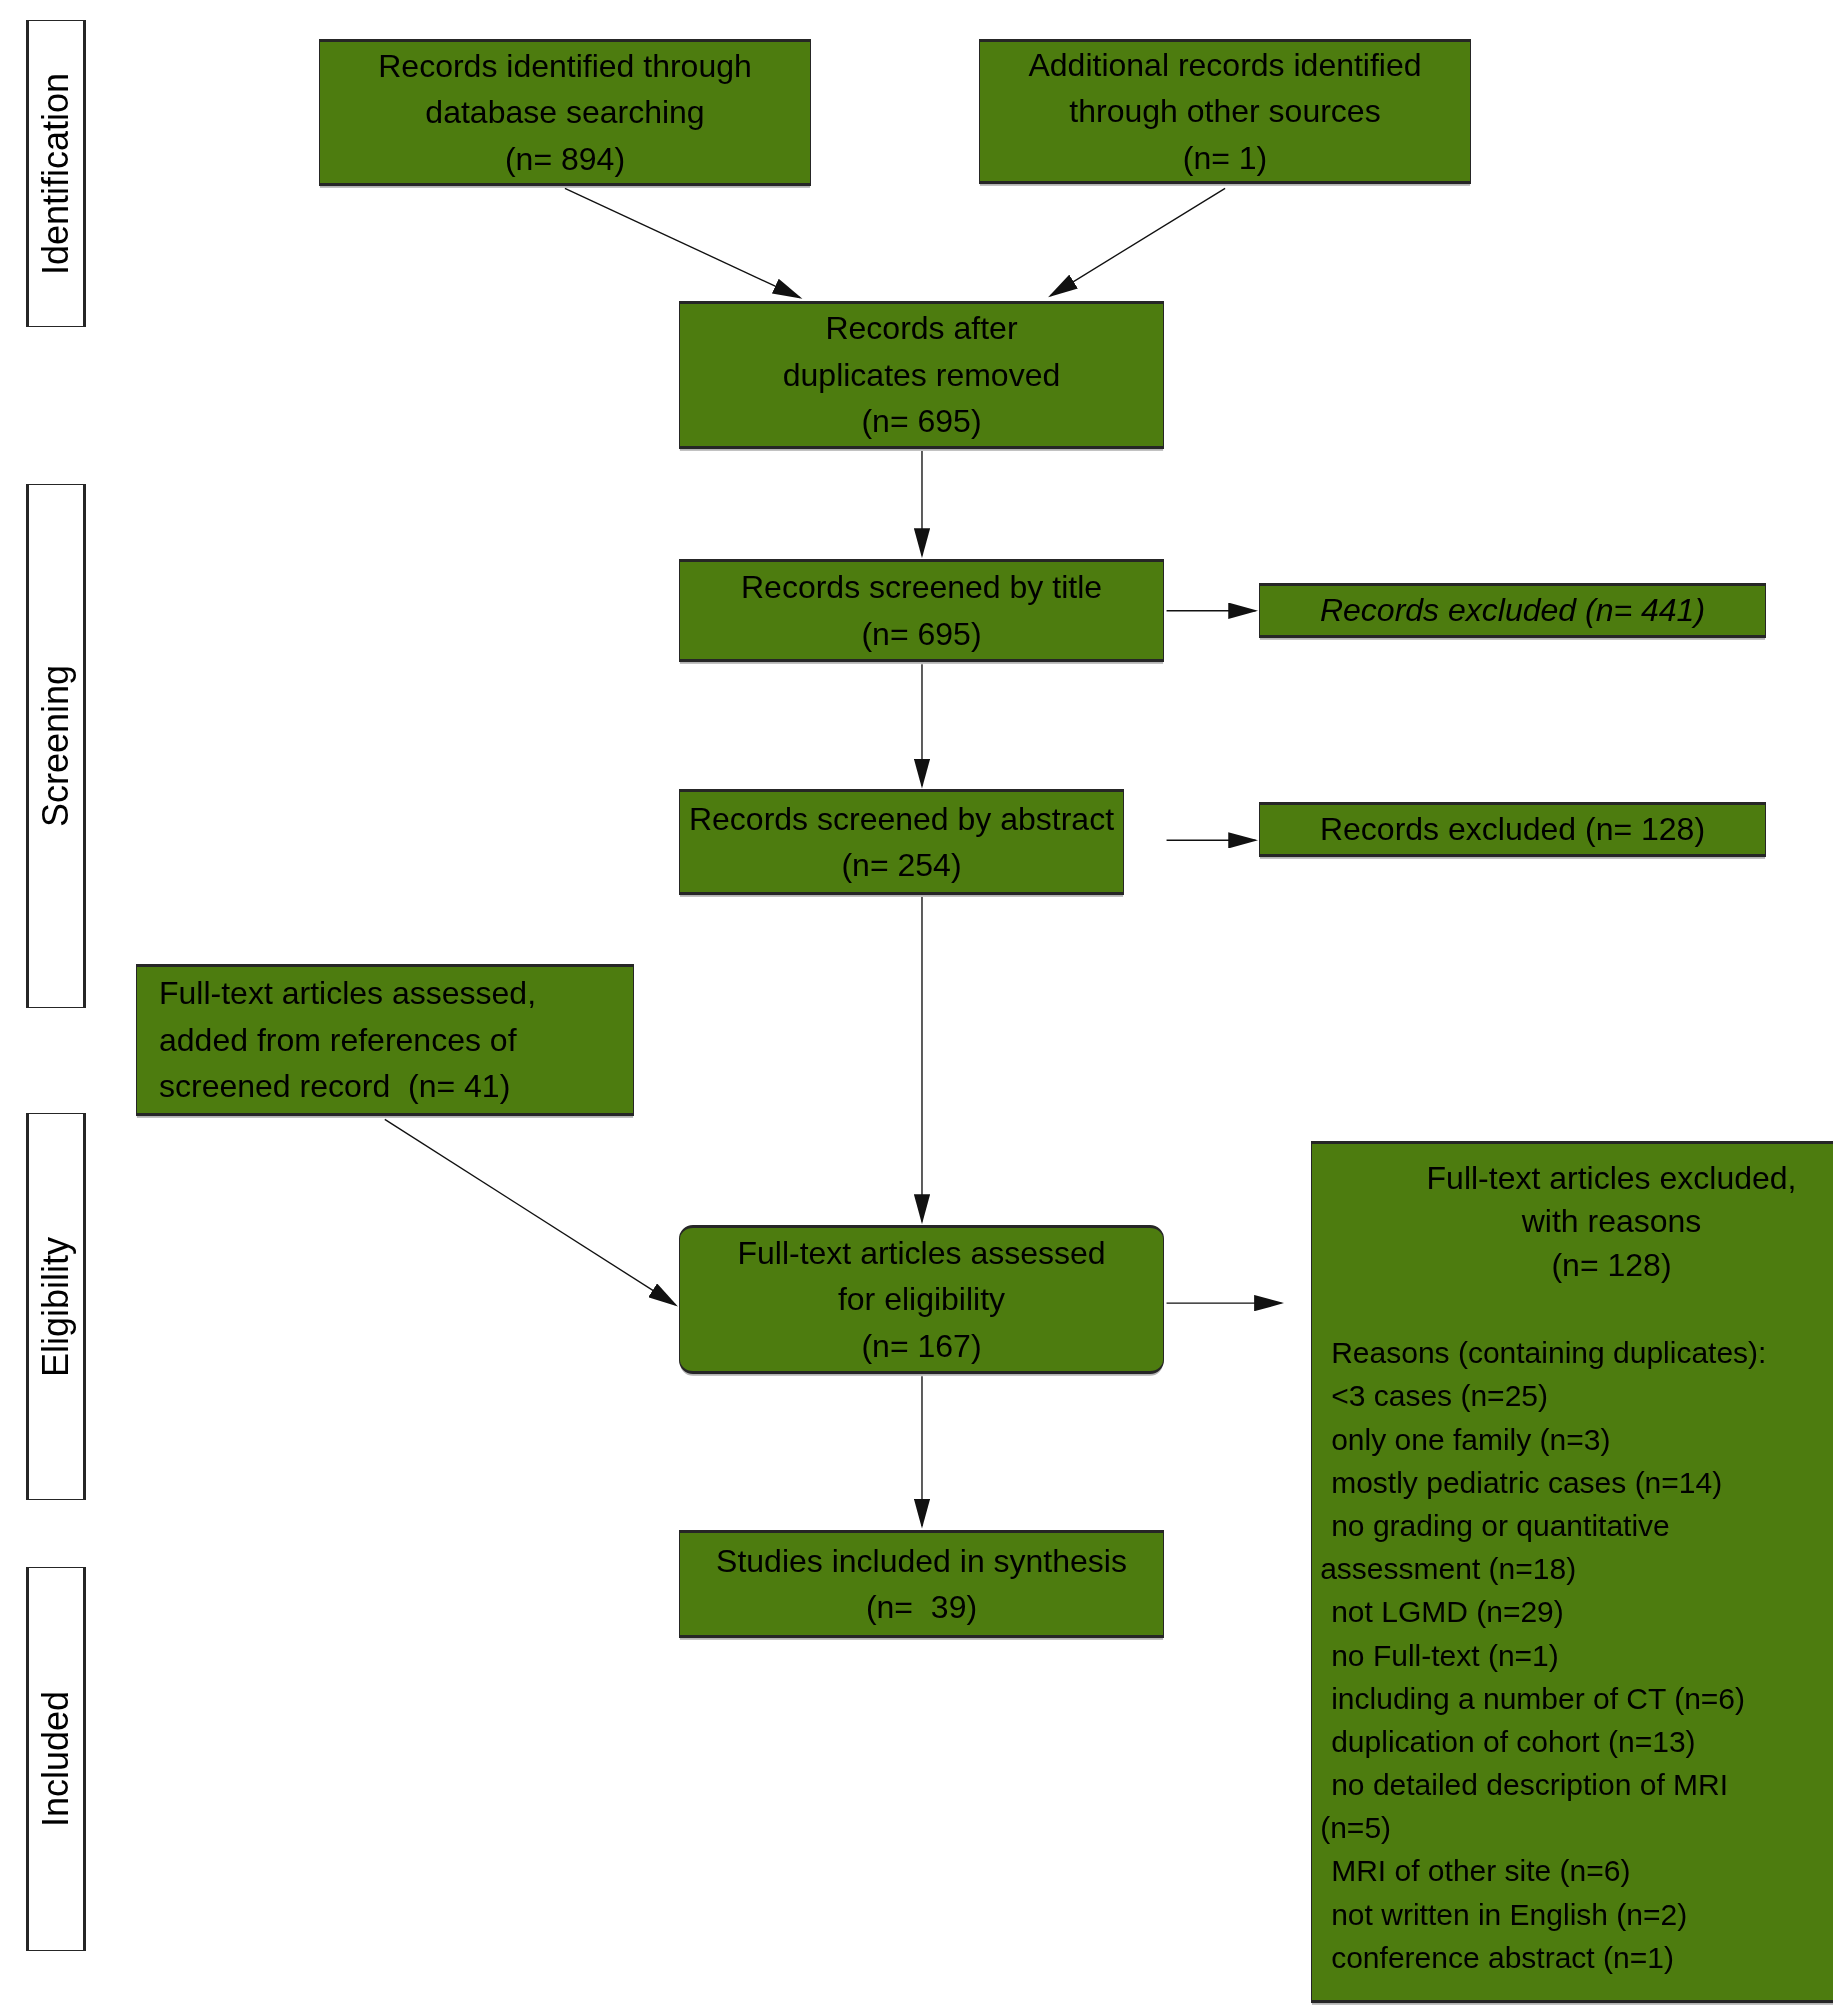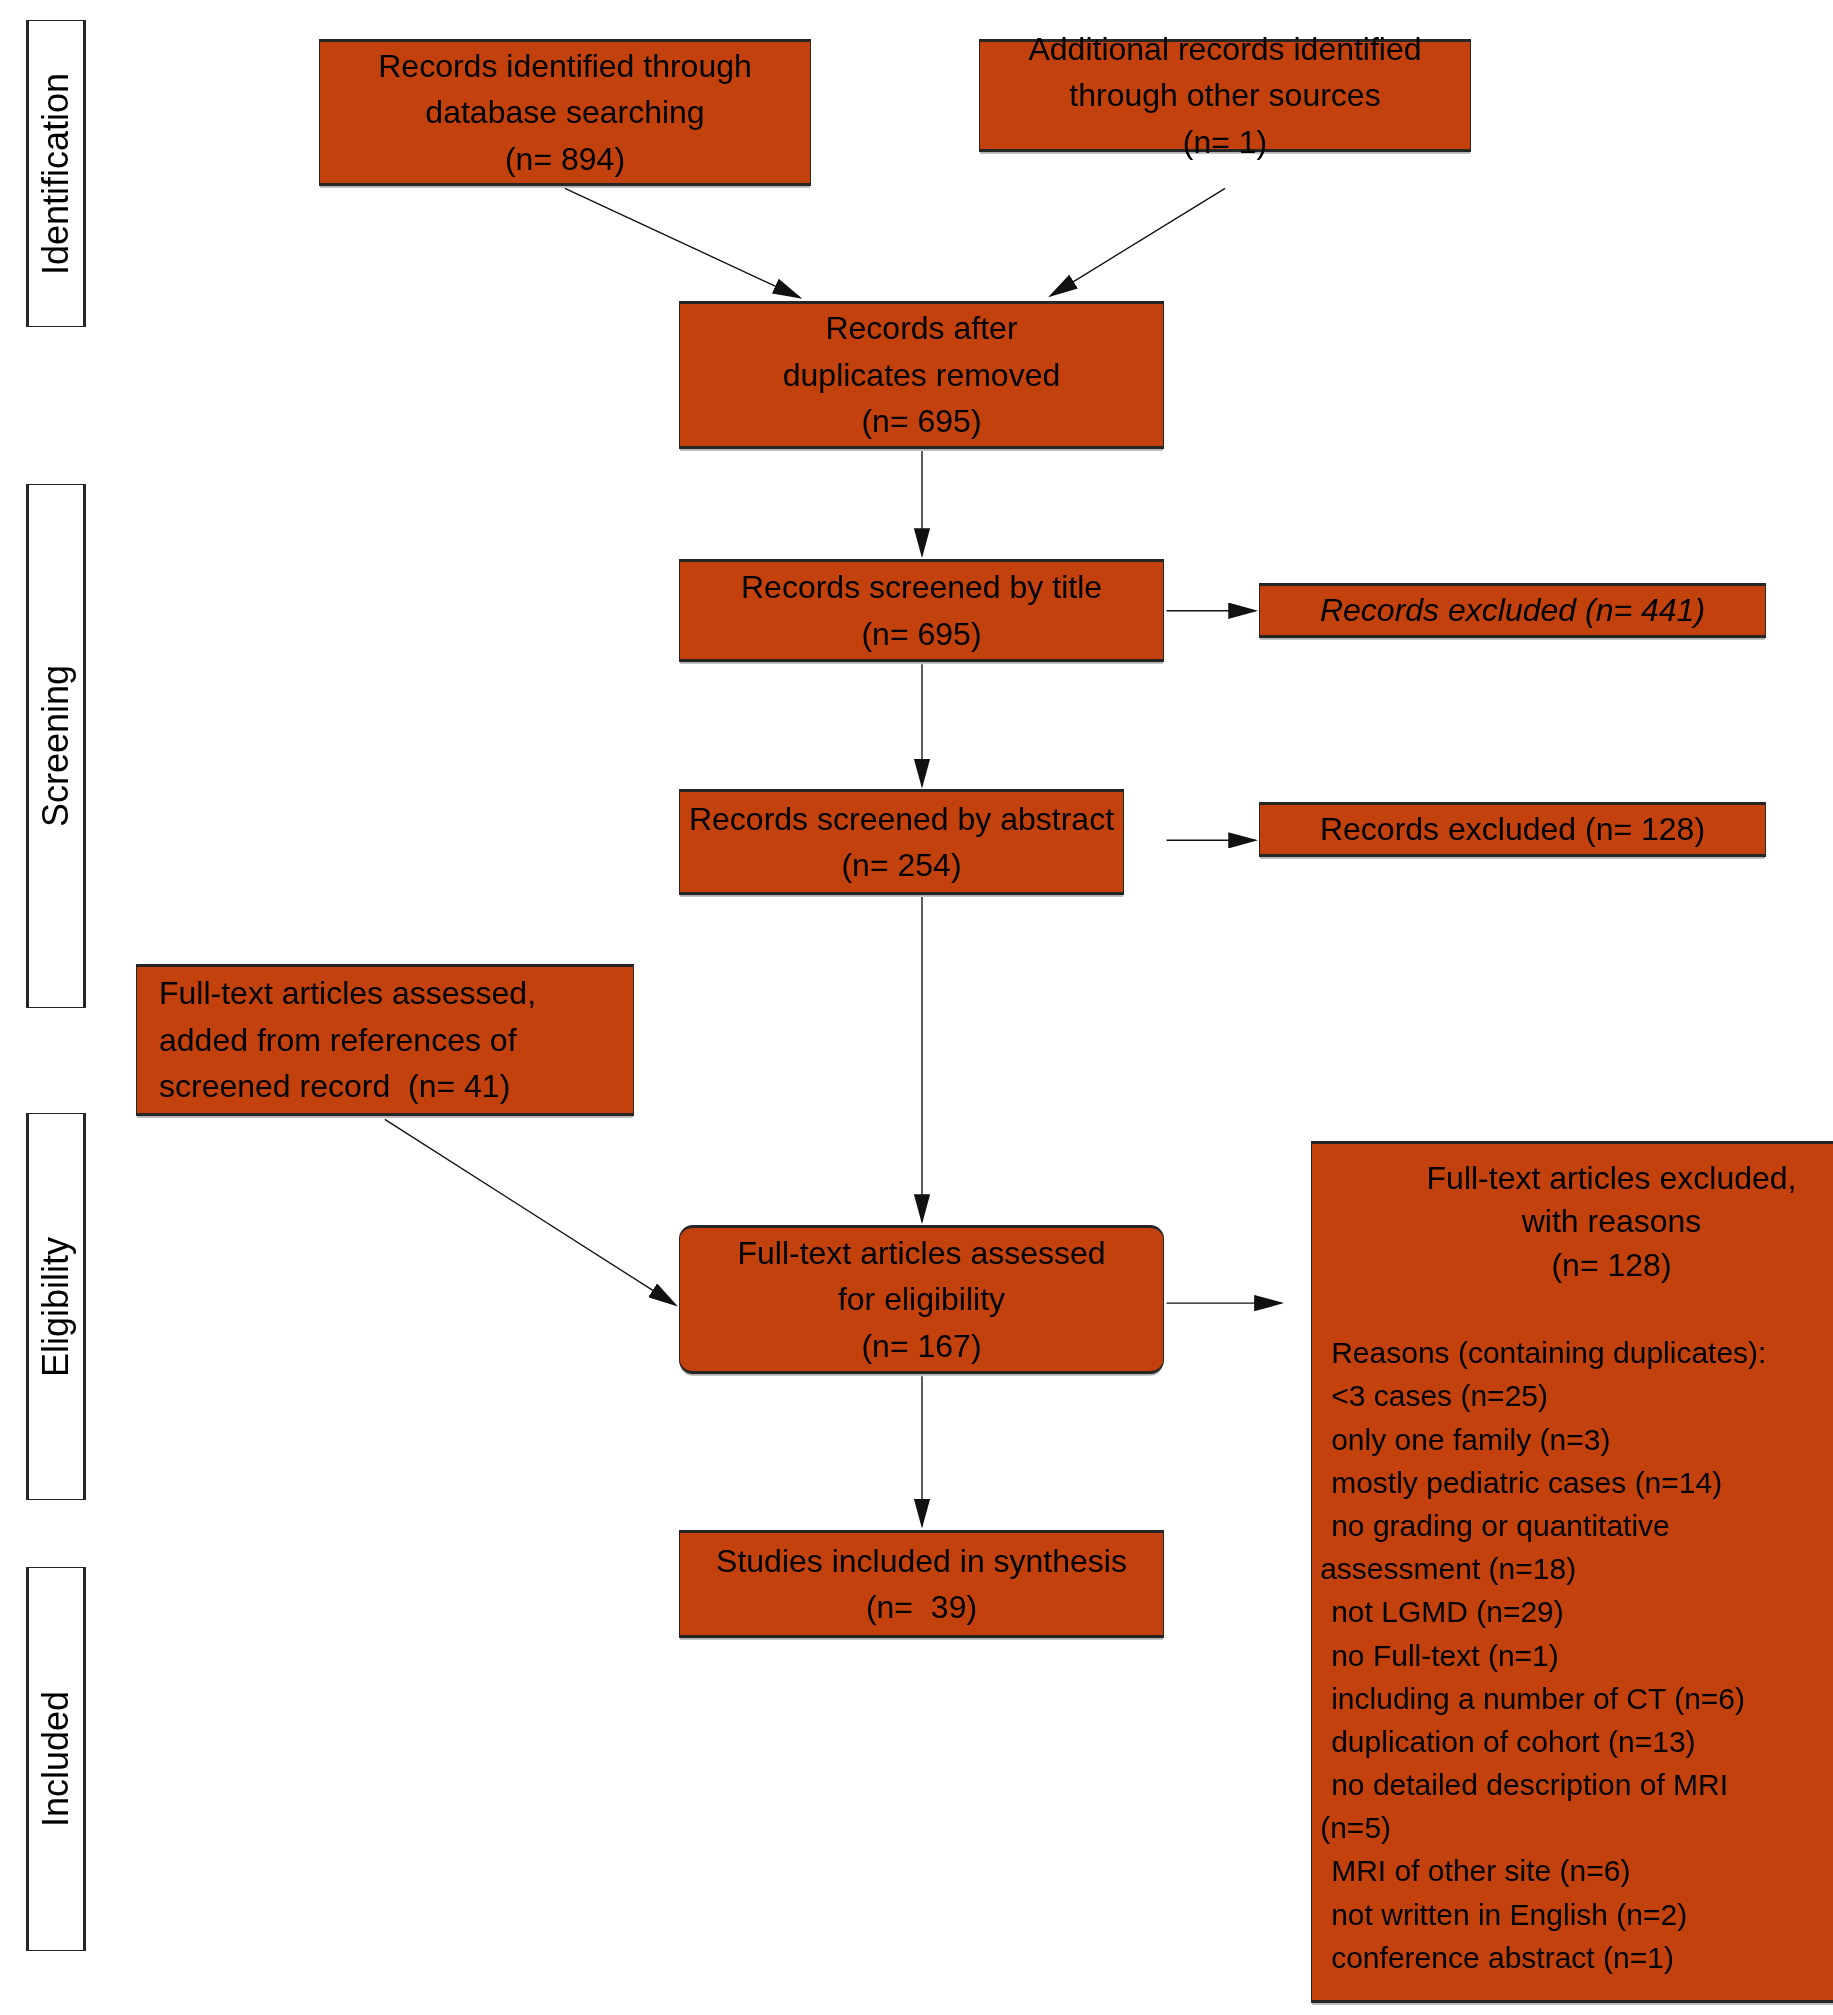--- a/index.html
+++ b/index.html
@@ -8,21 +8,21 @@
     width: 1834px;
     height: 2015px;
     background: #ffffff;
     font-family: "Liberation Sans", sans-serif;
     color: #000000;
     overflow: hidden;
   }
   .box {
     position: absolute;
     box-sizing: border-box;
-    background: #c2410c;
+    background: #4d7c0f;
     border: 1.8px solid #262626;
     border-top-width: 3.2px;
     border-bottom-width: 3.2px;
     box-shadow: 0 2.7px 0 -0.9px #b3b3b3;
     display: flex;
     align-items: center;
     justify-content: center;
     text-align: center;
     font-size: 32px;
     line-height: 1.45;
@@ -113,21 +113,21 @@
   <div class="stage" style="left:26px; top:1567px; width:60px; height:384px;">
     <span class="vtxt">Included</span>
   </div>
 
   <div class="box" style="left:319px; top:39px; width:492px; height:147px;">
     <span class="txt">Records identified through
 database searching
 (n= 894)</span>
   </div>
 
-  <div class="box" style="left:979px; top:39px; width:492px; height:113px;">
+  <div class="box" style="left:979px; top:39px; width:492px; height:145px;">
     <span class="txt">Additional records identified
 through other sources
 (n= 1)</span>
   </div>
 
   <div class="box" style="left:679px; top:301px; width:485px; height:148px;">
     <span class="txt">Records after
 duplicates removed
 (n= 695)</span>
   </div>

